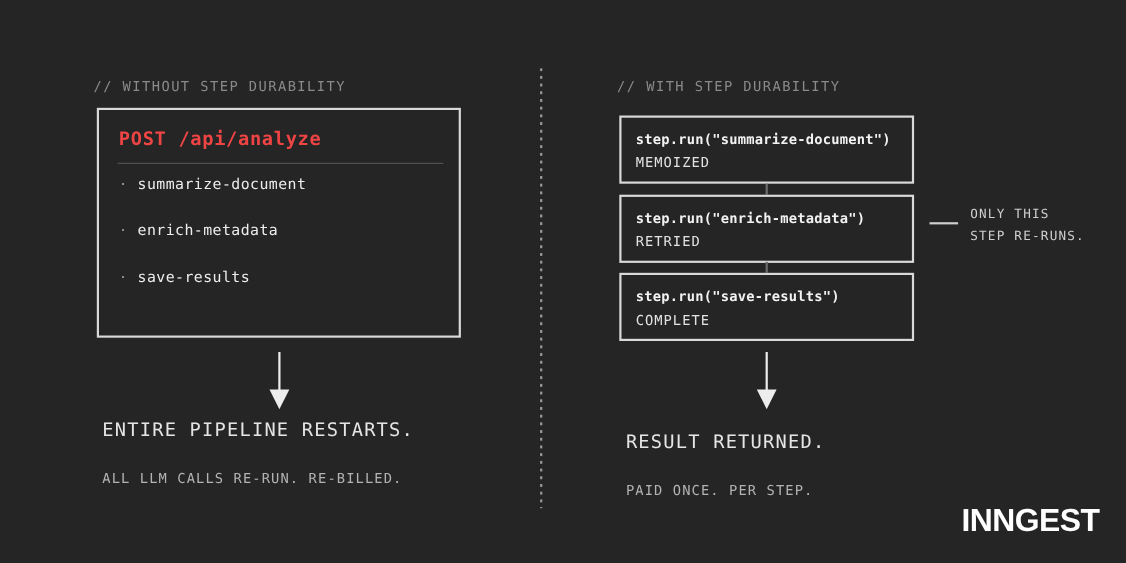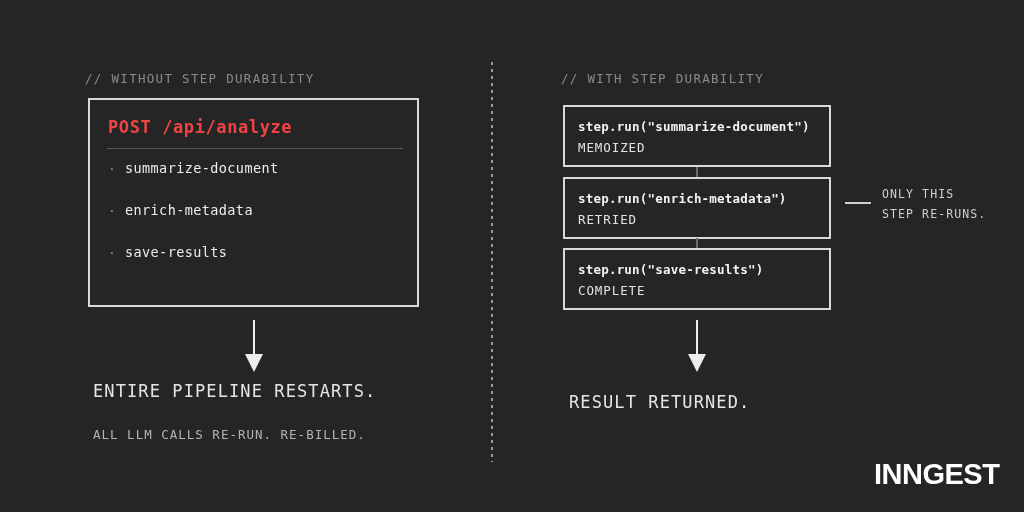--- a/index.html
+++ b/index.html
@@ -197,17 +197,18 @@
     <div>STEP RE-RUNS.</div>
   </div>
 
   <div class="arrow arrow-right">
     <div class="shaft"></div>
     <div class="head"></div>
   </div>
 
   <div class="caption cap-right">
     <div class="caption-primary">RESULT RETURNED.</div>
+    <div class="caption-secondary">PAID ONCE. PER STEP.</div>
   </div>
 
   <div class="logo">INNGEST</div>
 
 </div>
 
 </body></html>

